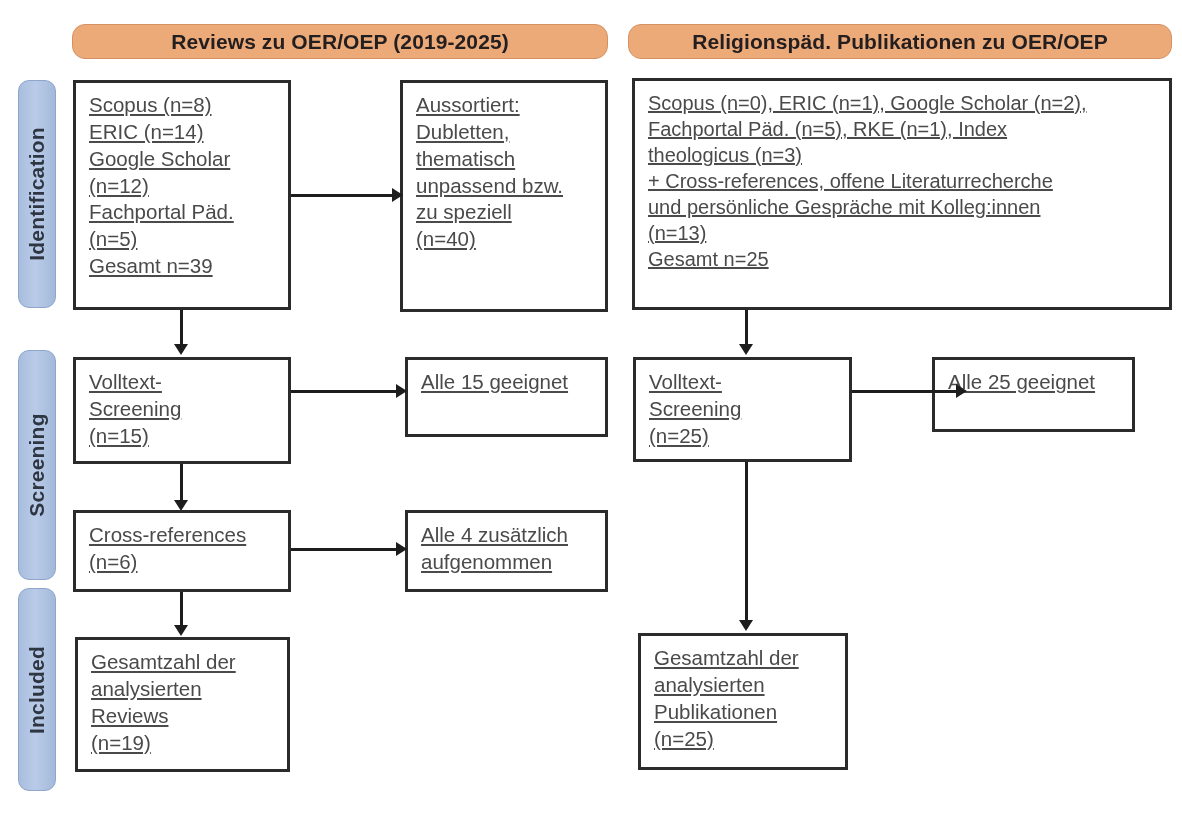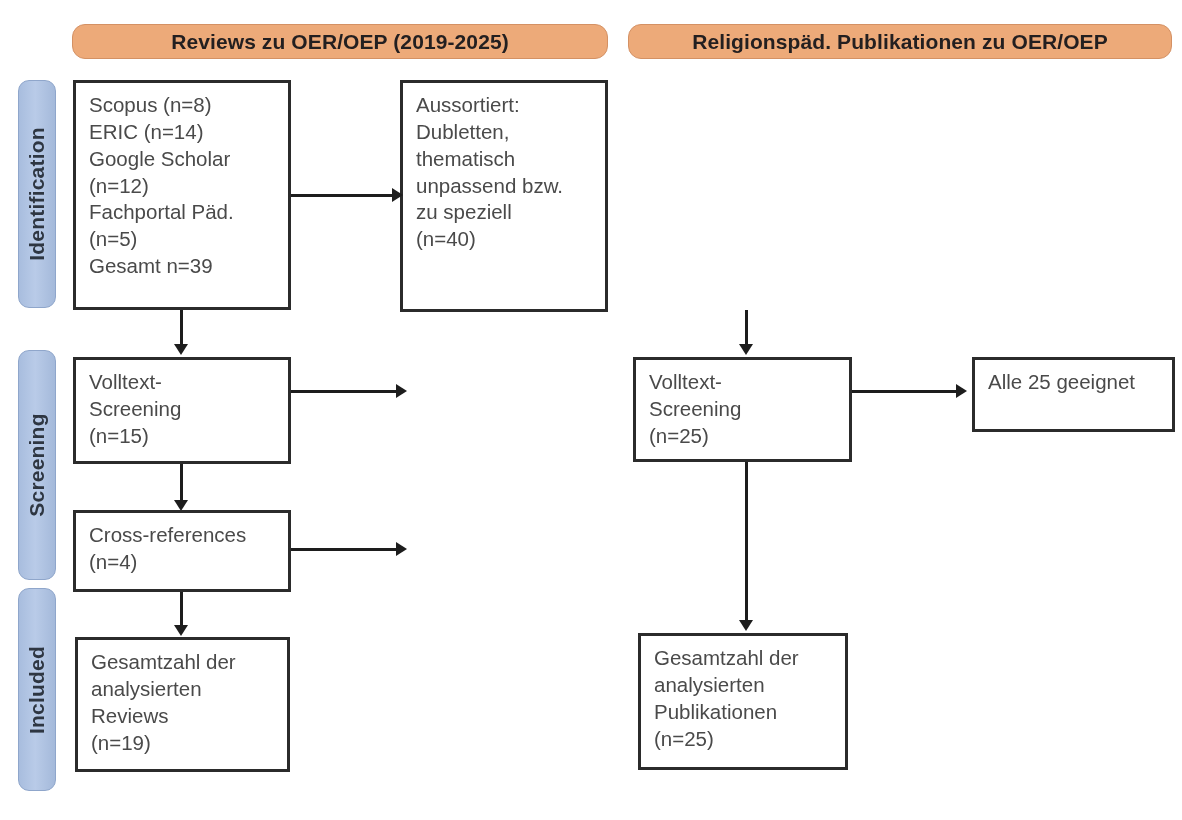--- a/index.html
+++ b/index.html
@@ -59,20 +59,21 @@
     position: absolute;
     background: #ffffff;
     border: 3px solid #2b2b2b;
     box-sizing: border-box;
     padding: 9px 10px 6px 13px;
     font-size: 20.5px;
     line-height: 1.31;
     color: #4a4a4a;
     white-space: pre-line;
     overflow: hidden;
+    text-decoration: underline;
   }
   .box.tight { line-height: 1.30; }
 
   
   .line-v, .line-h {
     position: absolute;
     background: #1d1d1d;
   }
   .line-v { width: 3px; }
   .line-h { height: 3px; }
@@ -130,51 +131,61 @@
   <div class="line-h" style="left:291px; top:194px; width:103px;"></div>
   <div class="arrow-right" style="left:392px; top:188px;"></div>
 
   <div class="line-v" style="left:180px; top:310px; height:35px;"></div>
   <div class="arrow-down" style="left:174px; top:344px;"></div>
 
   <div class="box" style="left:73px; top:357px; width:218px; height:107px;">Volltext-
 Screening
 (n=15)</div>
 
+  <div class="box" style="left:405px; top:357px; width:203px; height:80px;">Alle 15 geeignet</div>
 
   <div class="line-h" style="left:291px; top:390px; width:107px;"></div>
   <div class="arrow-right" style="left:396px; top:384px;"></div>
 
   <div class="line-v" style="left:180px; top:464px; height:38px;"></div>
   <div class="arrow-down" style="left:174px; top:500px;"></div>
 
   <div class="box" style="left:73px; top:510px; width:218px; height:82px;">Cross-references
-(n=4)</div>
+(n=6)</div>
 
+  <div class="box" style="left:405px; top:510px; width:203px; height:82px;">Alle 4 zusätzlich
+aufgenommen</div>
 
   <div class="line-h" style="left:291px; top:548px; width:107px;"></div>
   <div class="arrow-right" style="left:396px; top:542px;"></div>
 
   <div class="line-v" style="left:180px; top:592px; height:35px;"></div>
   <div class="arrow-down" style="left:174px; top:625px;"></div>
 
   <div class="box" style="left:75px; top:637px; width:215px; height:135px;">Gesamtzahl der
 analysierten
 Reviews
 (n=19)</div>
 
+  <div class="box tight" style="left:632px; top:78px; width:540px; height:232px; font-size:20px;">Scopus (n=0), ERIC (n=1), Google Scholar (n=2),
+Fachportal Päd. (n=5), RKE (n=1), Index
+theologicus (n=3)
++ Cross-references, offene Literaturrecherche
+und persönliche Gespräche mit Kolleg:innen
+(n=13)
+Gesamt n=25</div>
 
   <div class="line-v" style="left:745px; top:310px; height:36px;"></div>
   <div class="arrow-down" style="left:739px; top:344px;"></div>
 
   <div class="box" style="left:633px; top:357px; width:219px; height:105px;">Volltext-
 Screening
 (n=25)</div>
 
-  <div class="box" style="left:972px; top:357px; width:203px; height:75px;">Alle 25 geeignet</div>
+  <div class="box" style="left:932px; top:357px; width:203px; height:75px;">Alle 25 geeignet</div>
 
   <div class="line-h" style="left:852px; top:390px; width:106px;"></div>
   <div class="arrow-right" style="left:956px; top:384px;"></div>
 
   <div class="line-v" style="left:745px; top:462px; height:160px;"></div>
   <div class="arrow-down" style="left:739px; top:620px;"></div>
 
   <div class="box" style="left:638px; top:633px; width:210px; height:137px;">Gesamtzahl der
 analysierten
 Publikationen

